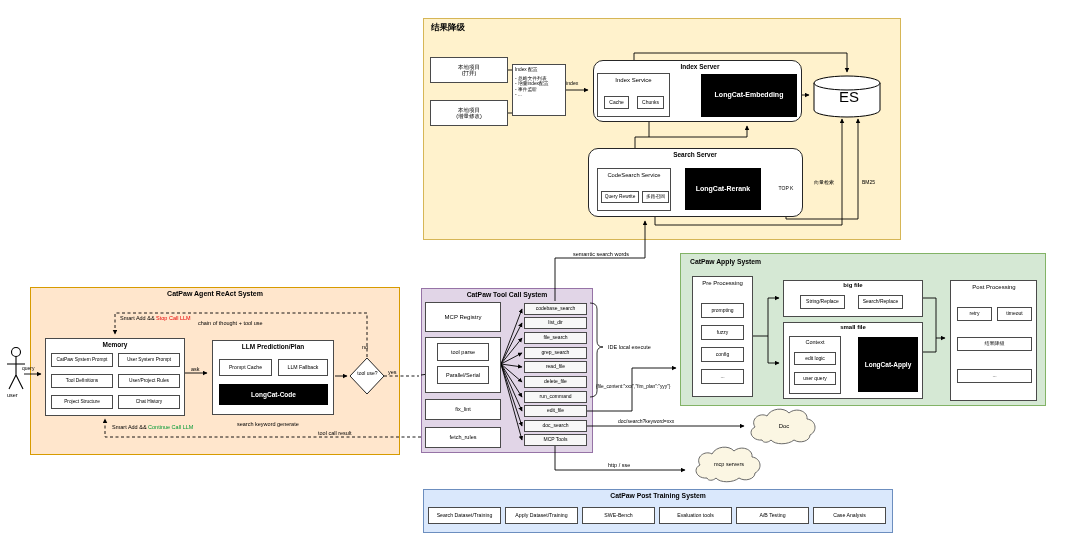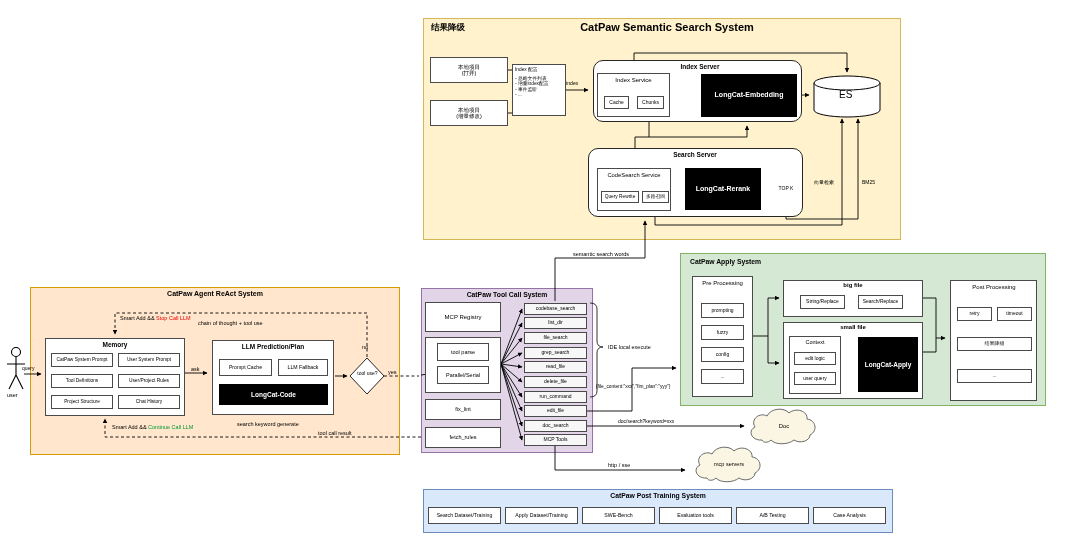--- a/index.html
+++ b/index.html
@@ -108,21 +108,20 @@
     <g stroke="#000" stroke-width="1.1" fill="none">
       <circle cx="16" cy="352" r="4.5"></circle>
       <path d="M16,356.5 V375 M7,364 H25 M16,375 L9,389 M16,375 L23,389"></path>
     </g>
 
     <path d="M762,440 C752,441 747,431 755,427 C750,419 760,412 767,416 C771,408 784,407 789,413 C796,407 808,411 807,419 C816,420 818,431 810,435 C810,441 800,444 794,440 C788,445 775,445 771,440 C768,443 763,443 762,440 Z" fill="#FBF6E3" stroke="#595959" stroke-width="0.9"></path>
     <path d="M707,478 C697,479 692,469 700,465 C695,457 705,450 712,454 C716,446 729,445 734,451 C741,445 753,449 752,457 C761,458 763,469 755,473 C755,479 745,482 739,478 C733,483 720,483 716,478 C713,481 708,481 707,478 Z" fill="#FBF6E3" stroke="#595959" stroke-width="0.9"></path>
   </svg>
 
   <div class="lb ttl" style="left:431px;top:23px;font-size:8.5px;">结果降级</div>
-  <div class="lb ttl ctr" style="left:537px;top:21px;width:260px;font-size:11px;">CatPaw Semantic Search System</div>
 
   <div class="bx pre" style="left:430px;top:57px;width:78px;height:26px;font-size:5.5px;">本地项目
 (打开)</div>
   <div class="bx pre" style="left:430px;top:100px;width:78px;height:26px;font-size:5.5px;">本地项目
 (增量修改)</div>
 
   <div class="bx" style="left:512px;top:64px;width:54px;height:52px;font-size:4.8px;flex-direction:column;align-items:flex-start;justify-content:flex-start;padding:2px 2px;text-align:left;">
     <span style="margin-bottom:3px;">Index 配置</span>
     <span>- 忽略文件列表</span>
     <span>- 增量index配置</span>
@@ -131,21 +130,21 @@
   </div>
   <div class="lb" style="left:566px;top:81px;font-size:5.2px;">index</div>
 
   <div class="bx round" style="left:593px;top:60px;width:209px;height:62px;"></div>
   <div class="lb ttl ctr" style="left:640px;top:63px;width:120px;font-size:6.5px;">Index Server</div>
   <div class="bx" style="left:597px;top:73px;width:73px;height:44px;align-items:flex-start;font-size:6px;padding-top:3px;">Index Service</div>
   <div class="bx" style="left:604px;top:96px;width:25px;height:13px;font-size:5px;">Cache</div>
   <div class="bx" style="left:637px;top:96px;width:27px;height:13px;font-size:5px;">Chunks</div>
   <div class="bx bk" style="left:701px;top:74px;width:96px;height:43px;font-size:7px;">LongCat-Embedding</div>
 
-  <div class="lb" style="left:839px;top:89px;font-size:10px;">ES</div>
+  <div class="lb" style="left:839px;top:89px;font-size:15px;">ES</div>
 
   <div class="bx round" style="left:588px;top:148px;width:215px;height:69px;"></div>
   <div class="lb ttl ctr" style="left:635px;top:151px;width:120px;font-size:6.5px;">Search  Server</div>
   <div class="bx" style="left:597px;top:168px;width:74px;height:43px;align-items:flex-start;font-size:5.8px;padding-top:3px;">CodeSearch Service</div>
   <div class="bx" style="left:601px;top:191px;width:38px;height:12px;font-size:4.8px;">Query Rewrite</div>
   <div class="bx" style="left:642px;top:191px;width:27px;height:12px;font-size:4.8px;">多路召回</div>
   <div class="bx bk" style="left:685px;top:168px;width:76px;height:42px;font-size:7px;">LongCat-Rerank</div>
   <div class="lb ctr" style="left:774px;top:186px;width:24px;font-size:5px;">TOP K</div>
 
   <div class="lb" style="left:814px;top:180px;font-size:5px;">向量检索</div>

